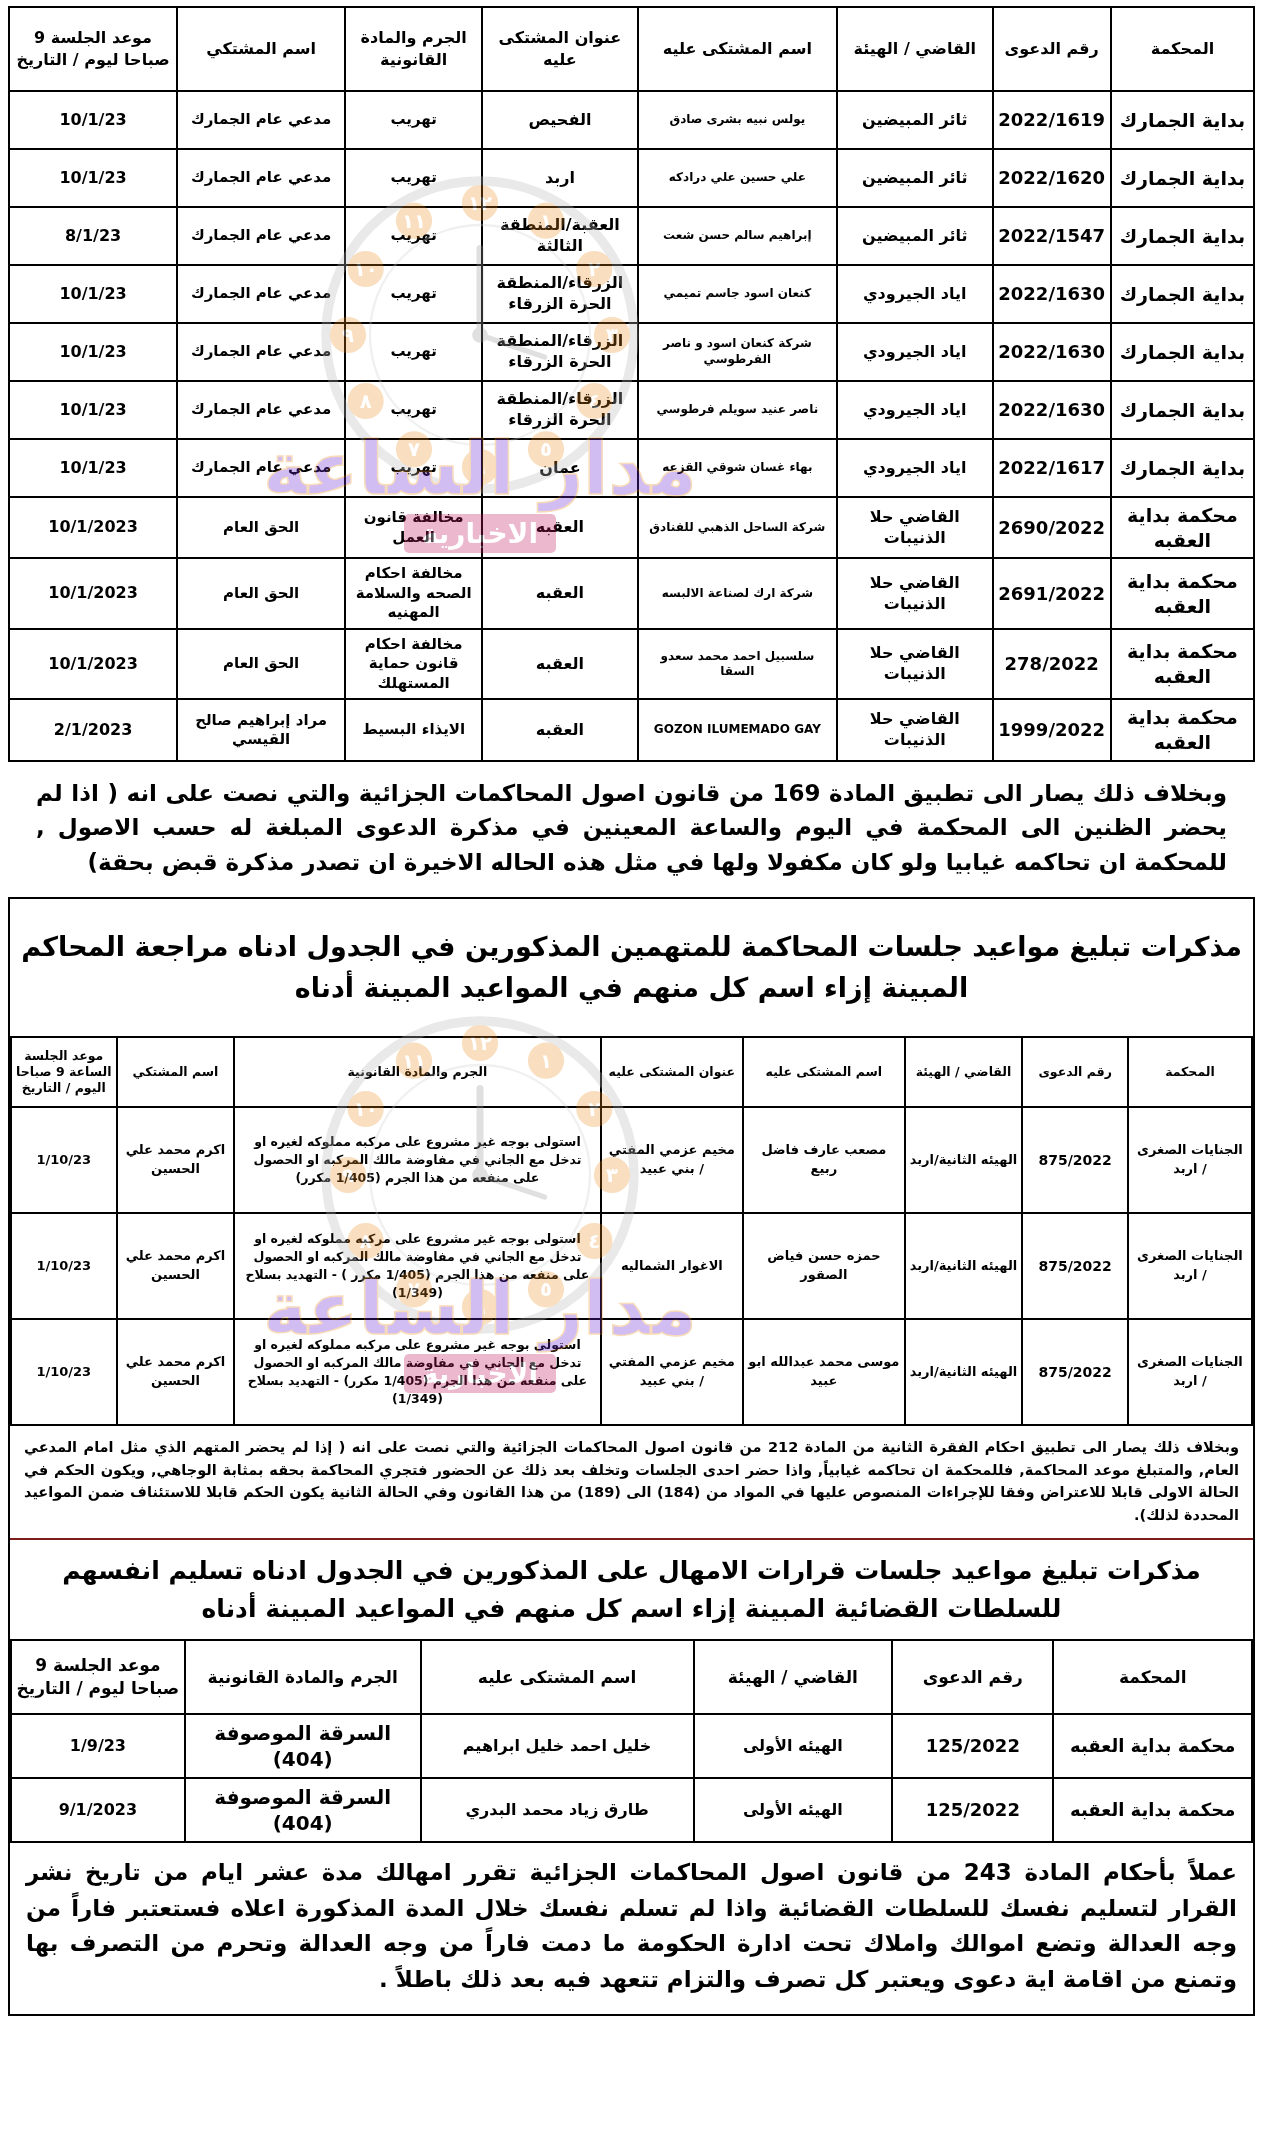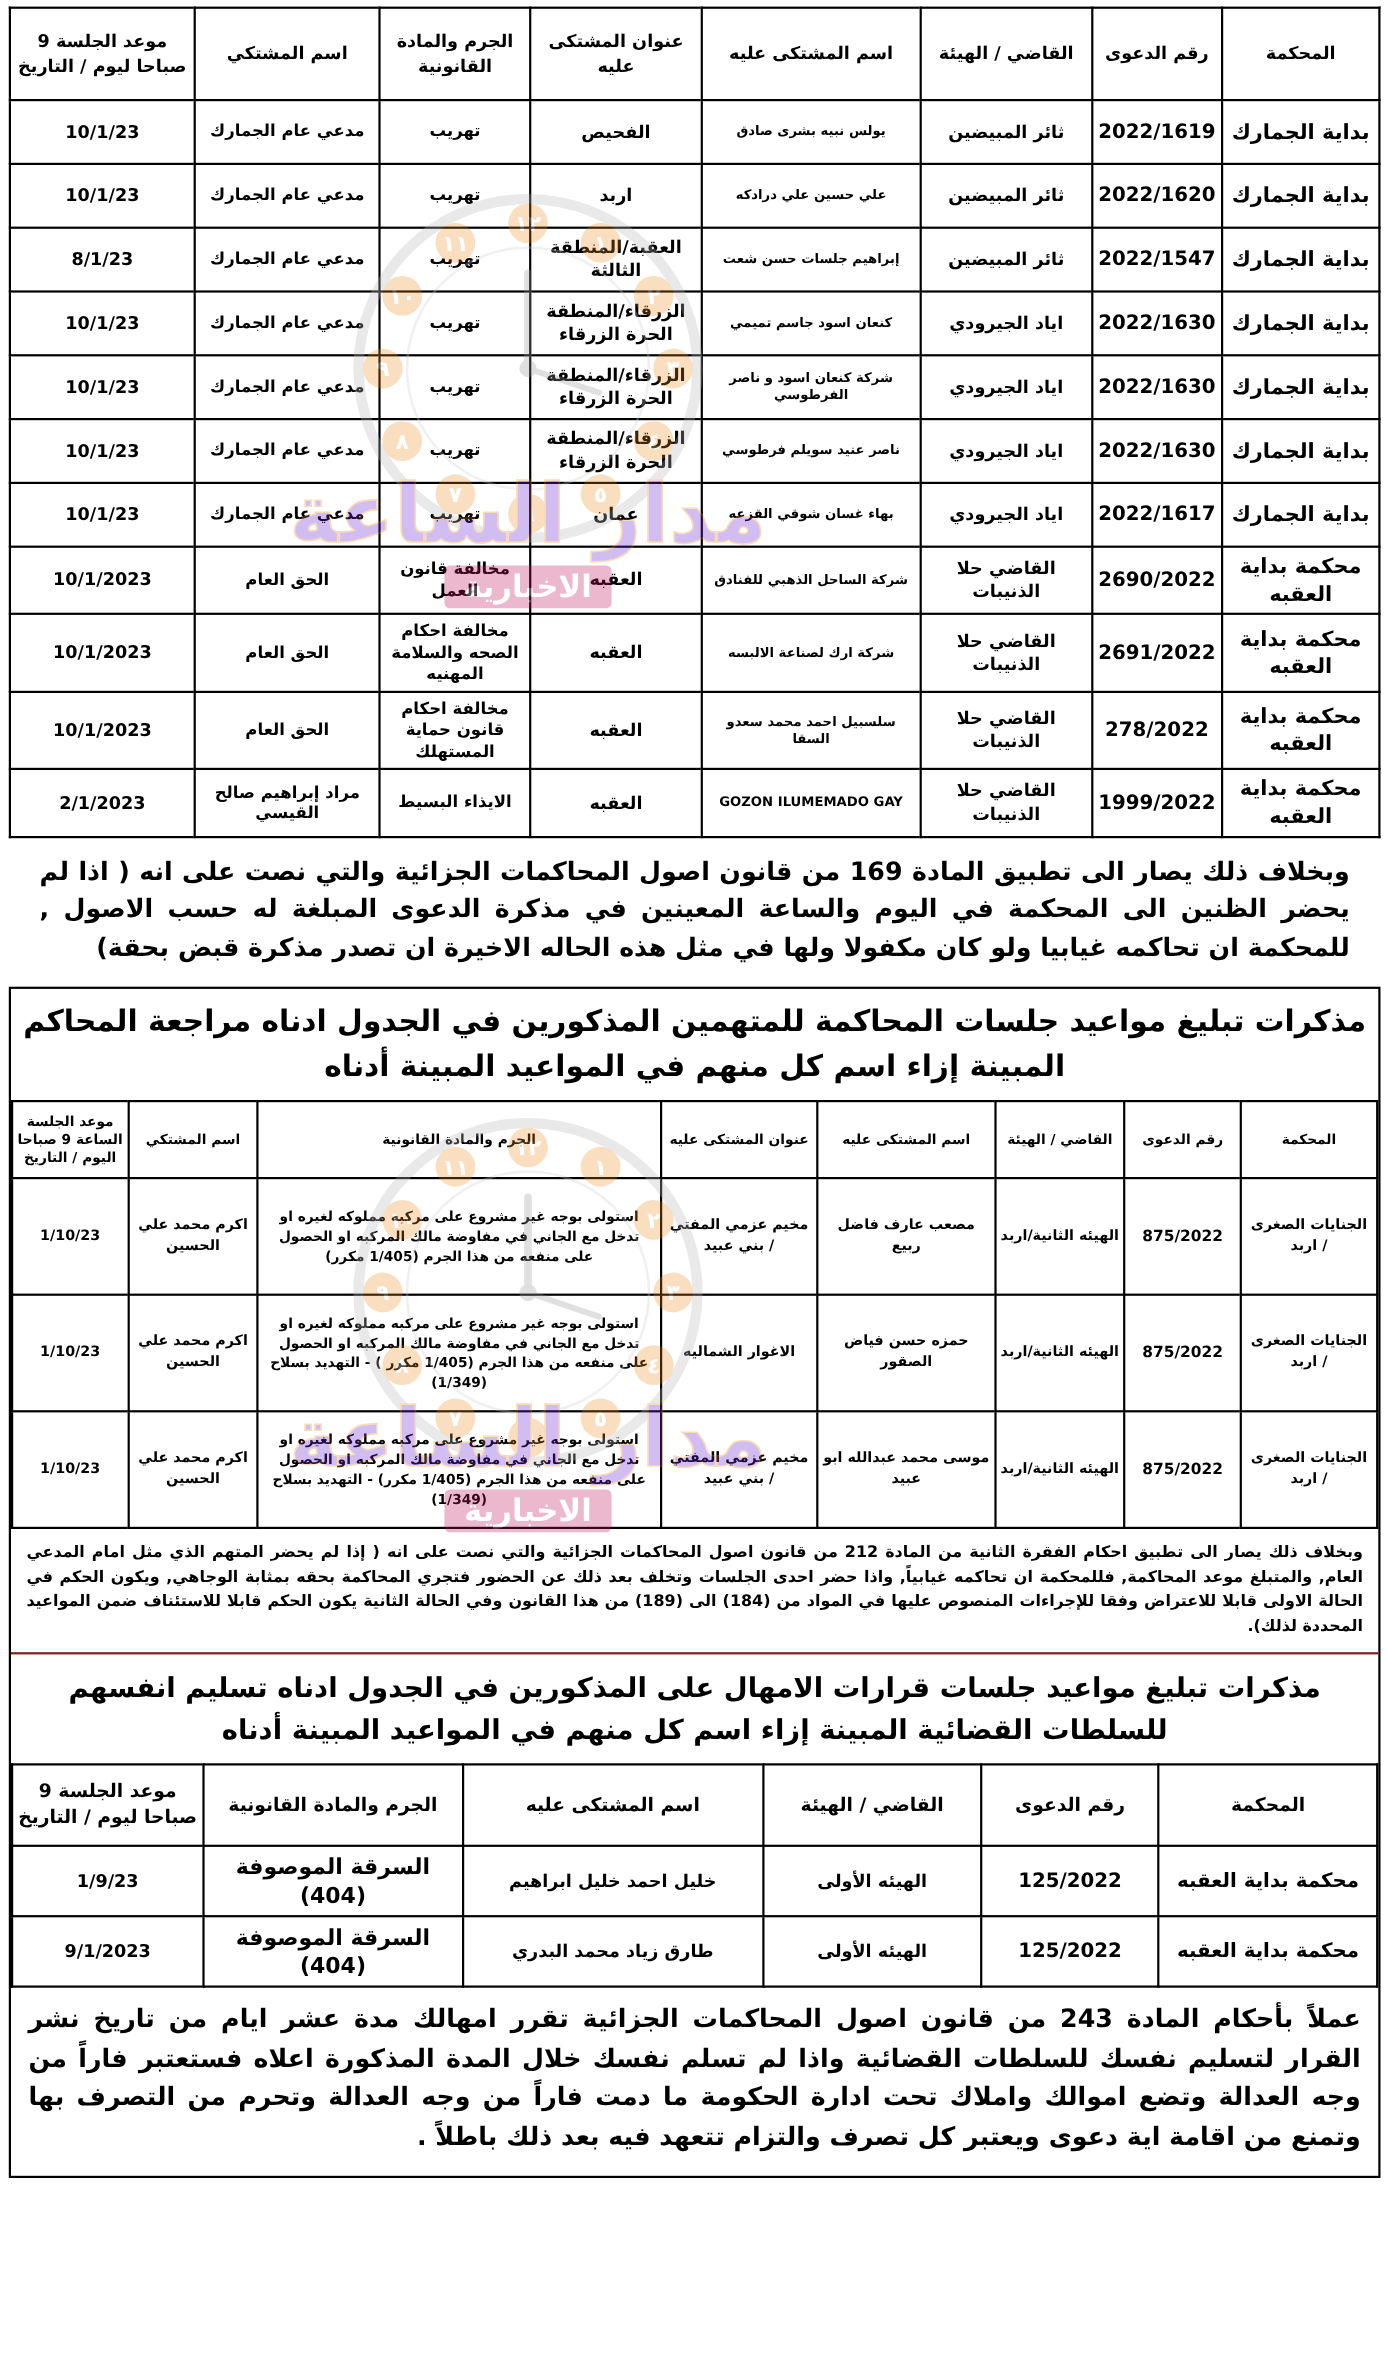--- a/index.html
+++ b/index.html
@@ -49,21 +49,21 @@
     margin-top: 6px;
     background: #be185d;
     color: #fff;
     font-size: 28px;
     padding: 3px 18px;
     border-radius: 5px;
   }
 
   
   .title1 { font-size: 30px; text-align: center; line-height: 1.5; padding: 8px 6px 12px; }
-  .title2 { font-size: 27px; text-align: center; line-height: 1.5; padding: 10px 8px; }
+  .title2 { font-size: 27px; text-align: center; line-height: 1.5; padding: 28px 8px; }
   .title3 { font-size: 25px; text-align: center; line-height: 1.5; padding: 12px 8px; }
 
   
   table { width: 100%; border-collapse: collapse; table-layout: fixed; }
   th, td {
     border: 2px solid #000;
     text-align: center;
     vertical-align: middle;
     font-weight: bold;
     padding: 5px 4px;
@@ -236,21 +236,21 @@
             <td>علي حسين علي درادكه</td>
             <td>اربد</td>
             <td>تهريب</td>
             <td>مدعي عام الجمارك</td>
             <td>10/1/23</td>
           </tr>
           <tr>
             <td>بداية الجمارك</td>
             <td>2022/1547</td>
             <td>ثائر المبيضين</td>
-            <td>إبراهيم جلسات حسن شعت</td>
+            <td>إبراهيم سالم حسن شعت</td>
             <td>العقبة/المنطقة الثالثة</td>
             <td>تهريب</td>
             <td>مدعي عام الجمارك</td>
             <td>8/1/23</td>
           </tr>
           <tr>
             <td>بداية الجمارك</td>
             <td>2022/1630</td>
             <td>اياد الجيرودي</td>
             <td>كنعان اسود جاسم تميمي</td>

